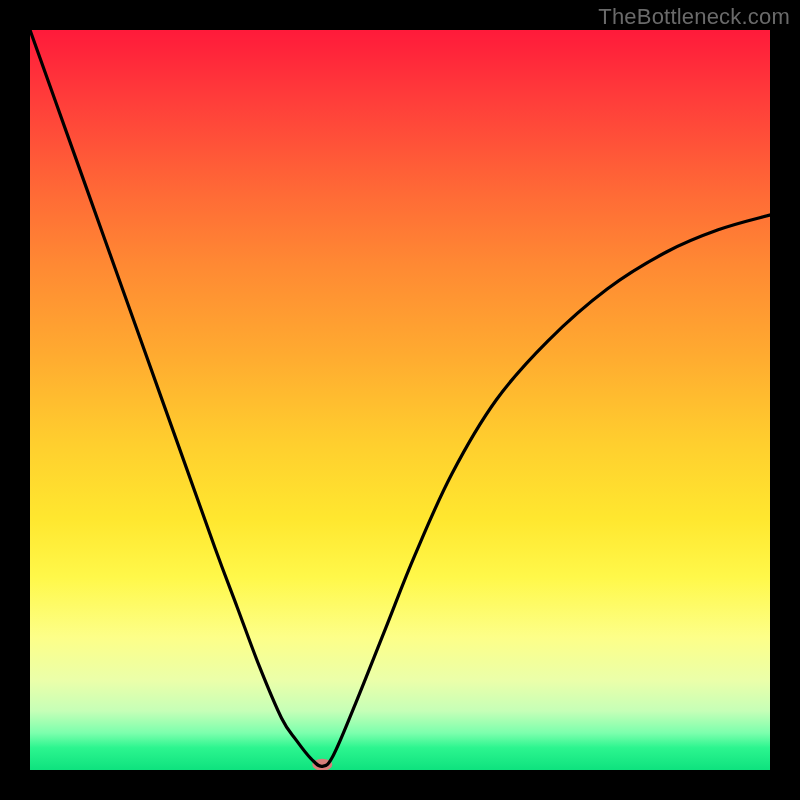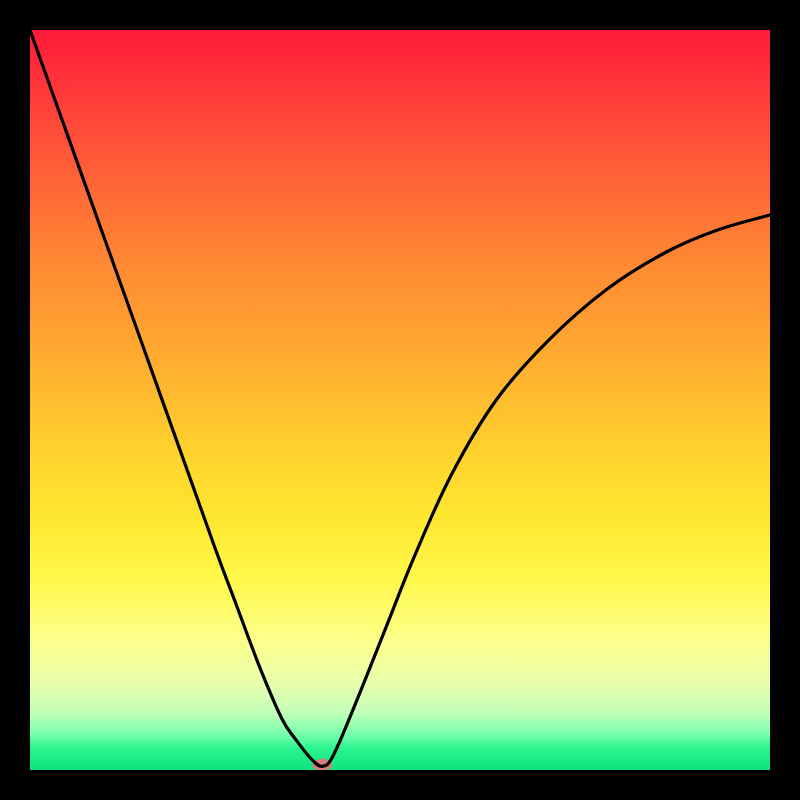--- a/index.html
+++ b/index.html
@@ -65,13 +65,14 @@
 
 <div class="frame">
   <div class="plot-area">
     <svg class="curve" viewBox="0 0 740 740" preserveAspectRatio="none">
       <g>
           <ellipse cx="292.30" cy="734.82" rx="10" ry="6" fill="#d77e7a"></ellipse>
         </g>
       <path fill="none" stroke="#000" stroke-width="3.2" stroke-linecap="round" stroke-linejoin="round" d="M 0.00 0.00 C 6.66 18.65, 23.68 66.30, 37.00 103.60 C 50.32 140.90, 60.68 169.90, 74.00 207.20 C 87.32 244.50, 97.68 273.50, 111.00 310.80 C 124.32 348.10, 134.68 377.10, 148.00 414.40 C 161.32 451.70, 174.34 488.70, 185.00 518.00 C 195.66 547.30, 199.21 555.89, 207.20 577.20 C 215.19 598.51, 221.41 616.42, 229.40 636.40 C 237.39 656.38, 244.94 674.88, 251.60 688.20 C 258.26 701.52, 261.07 703.07, 266.40 710.40 C 271.73 717.73, 276.54 724.24, 281.20 728.90 C 285.86 733.56, 288.30 736.97, 292.30 736.30 C 296.30 735.63, 297.41 736.52, 303.40 725.20 C 309.39 713.88, 316.28 696.04, 325.60 673.40 C 334.92 650.76, 344.54 626.04, 355.20 599.40 C 365.86 572.76, 372.81 553.37, 384.80 525.40 C 396.79 497.43, 407.15 471.97, 421.80 444.00 C 436.45 416.03, 448.88 393.98, 466.20 370.00 C 483.52 346.02, 498.02 330.78, 518.00 310.80 C 537.98 290.82, 555.89 274.98, 577.20 259.00 C 598.51 243.02, 616.42 232.66, 636.40 222.00 C 656.38 211.34, 669.55 206.46, 688.20 199.80 C 706.85 193.14, 730.68 187.66, 740.00 185.00"></path>
     </svg>
   </div>
+  <div class="watermark">TheBottleneck.com</div>
 </div>
 
 </body></html>

